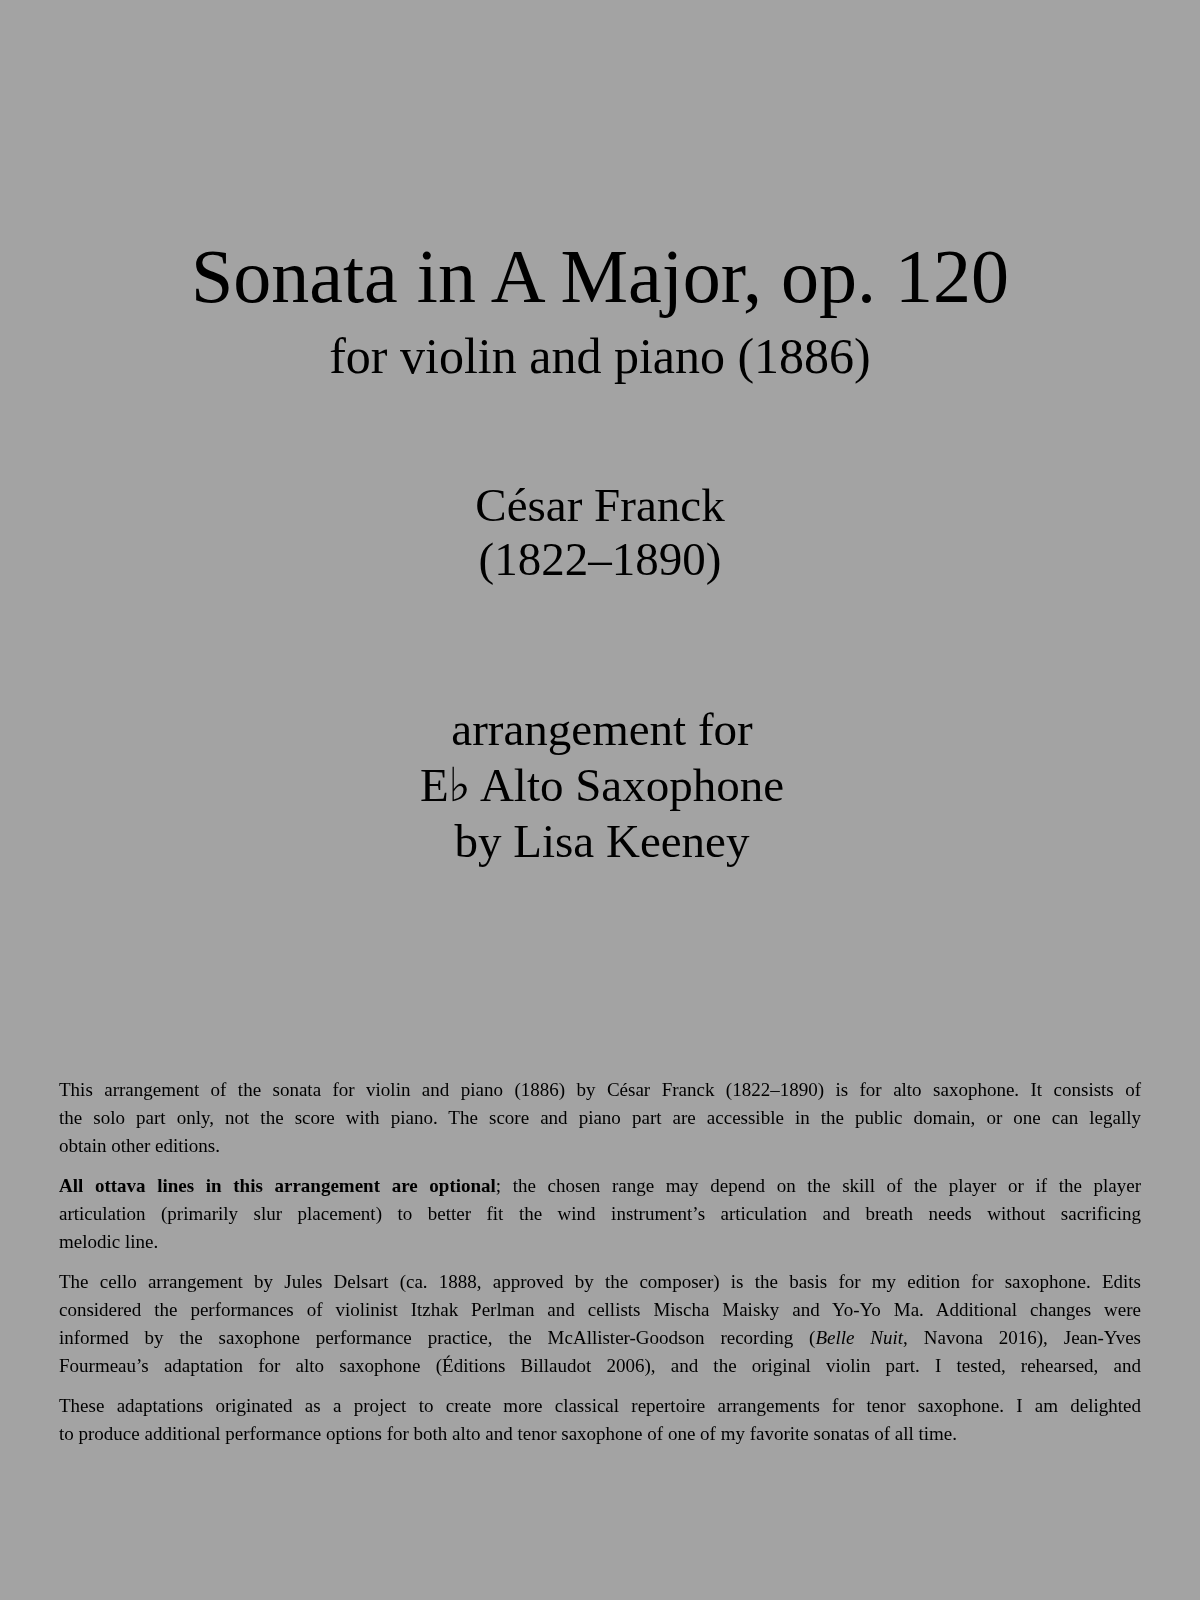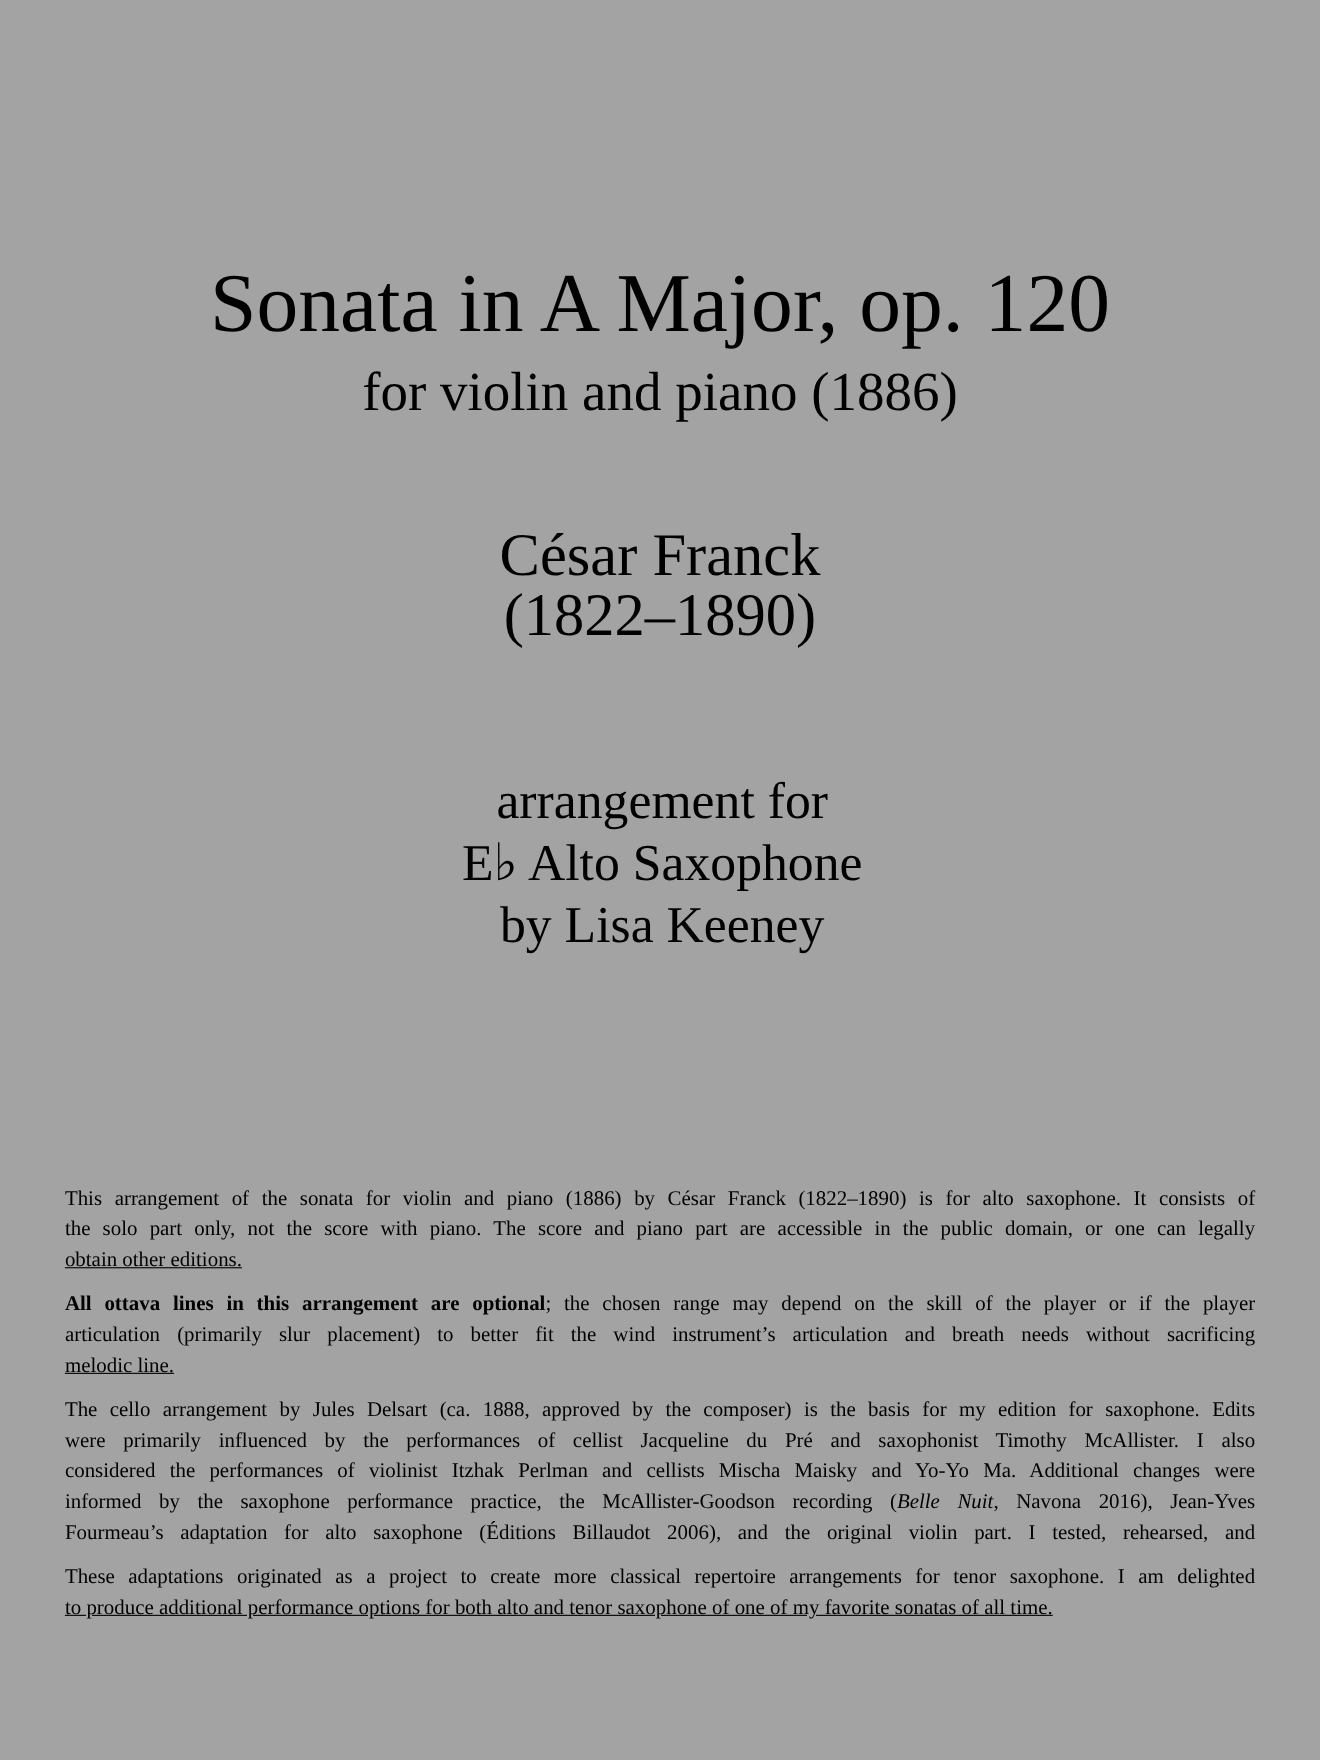--- a/index.html
+++ b/index.html
@@ -35,21 +35,21 @@
     line-height: 62px;
     margin: 5px;
   }
   
   .composer-block {
     position: absolute;
     top: 478px;
     left: 0;
     right: 0;
     text-align: center;
-    font-size: 55px;
+    font-size: 47px;
     line-height: 54px;
   }
   
   .arrangement-block {
     position: absolute;
     top: 701px;
     left: 4px;
     right: 0;
     text-align: center;
     font-size: 47px;
@@ -67,21 +67,20 @@
   .paragraph {
     margin: 0 0 12px 0;
   }
   .body-line {
     text-align: justify;
     text-align-last: justify;
   }
   .body-line.last {
     text-align: justify;
     text-align-last: left;
-    text-decoration: underline;
   }
   .seg-bold { font-weight: bold; }
   .seg-italic { font-style: italic; }
 </style>
 </head>
 <body>
 
 <div class="page">
 
   <div class="title-block">
@@ -106,21 +105,20 @@
         <div class="body-line"><span>the solo part only, not the score with piano. The score and piano part are accessible in the public domain, or one can legally</span></div>
         <div class="body-line last"><span>obtain other editions.</span></div>
       </div>
       <div class="paragraph">
         <div class="body-line"><span class="seg-bold">All ottava lines in this arrangement are optional</span><span>; the chosen range may depend on the skill of the player or if the player</span></div>
         <div class="body-line"><span>articulation (primarily slur placement) to better fit the wind instrument’s articulation and breath needs without sacrificing</span></div>
         <div class="body-line last"><span>melodic line.</span></div>
       </div>
       <div class="paragraph">
         <div class="body-line"><span>The cello arrangement by Jules Delsart (ca. 1888, approved by the composer) is the basis for my edition for saxophone. Edits</span></div>
-        <div class="body-line"><span>were primarily influenced by the performances of cellist Jacqueline du Pré and saxophonist Timothy McAllister. I also</span></div>
         <div class="body-line"><span>considered the performances of violinist Itzhak Perlman and cellists Mischa Maisky and Yo-Yo Ma. Additional changes were</span></div>
         <div class="body-line"><span>informed by the saxophone performance practice, the McAllister-Goodson recording (</span><span class="seg-italic">Belle Nuit</span><span>, Navona 2016), Jean-Yves</span></div>
         <div class="body-line"><span>Fourmeau’s adaptation for alto saxophone (Éditions Billaudot 2006), and the original violin part. I tested, rehearsed, and</span></div>
       </div>
       <div class="paragraph">
         <div class="body-line"><span>These adaptations originated as a project to create more classical repertoire arrangements for tenor saxophone. I am delighted</span></div>
         <div class="body-line last"><span>to produce additional performance options for both alto and tenor saxophone of one of my favorite sonatas of all time.</span></div>
       </div>
     </div>
 

